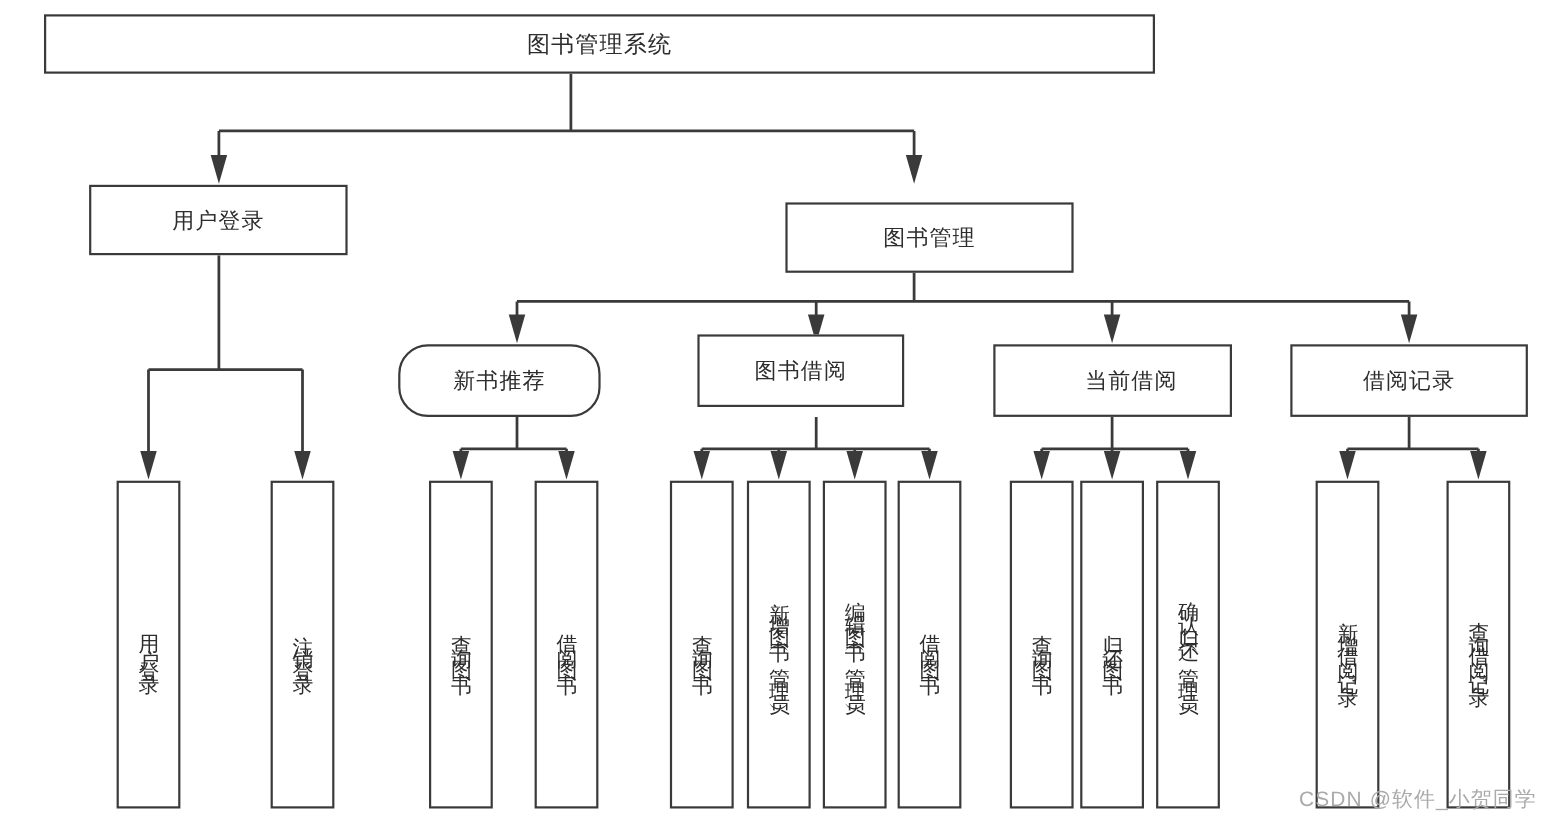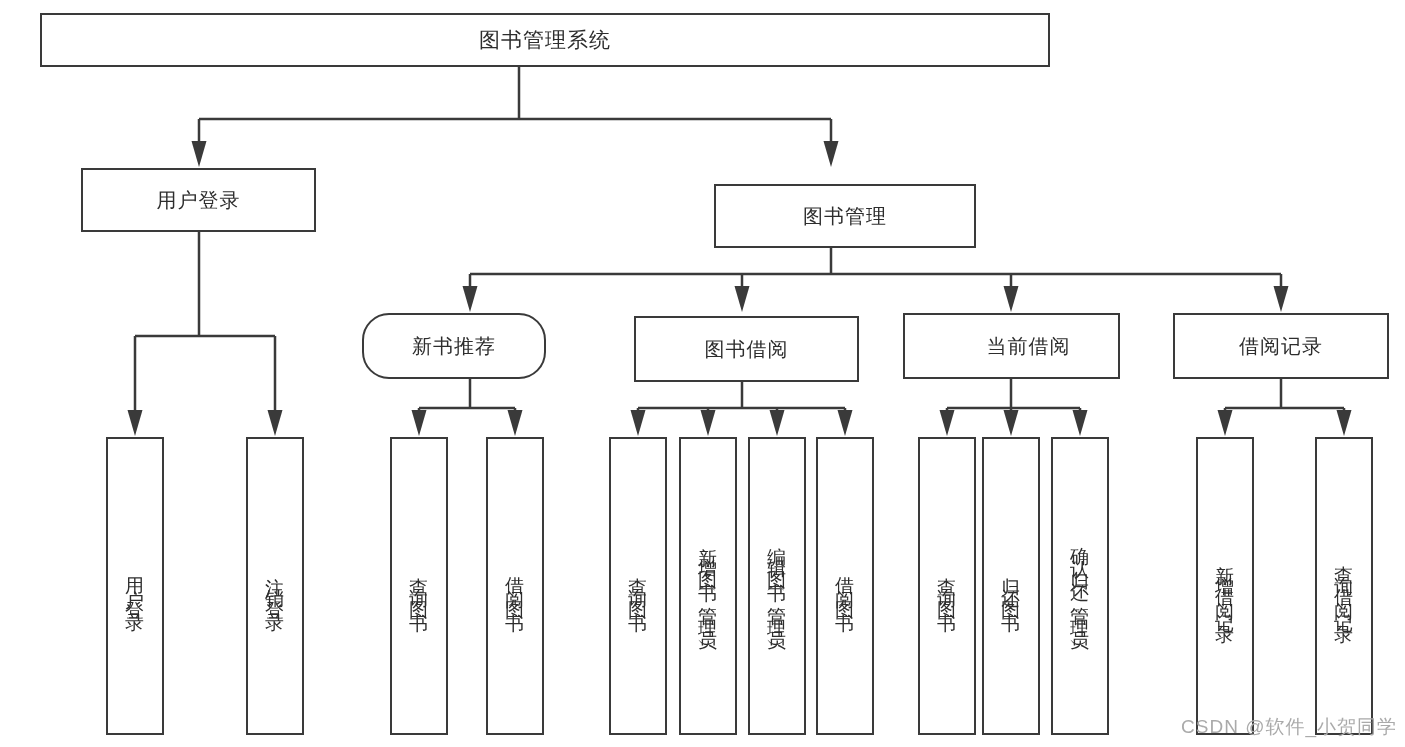--- a/index.html
+++ b/index.html
@@ -97,21 +97,21 @@
   <div class="node hnode" style="left:81px;top:168px;width:235px;height:64px;">
     <span>用户登录</span>
   </div>
   <div class="node hnode" style="left:714px;top:156px;width:262px;height:64px;margin-top:28px;">
     <span>图书管理</span>
   </div>
 
   <div class="node hnode" style="left:362px;top:313px;width:184px;height:66px;border-radius:27px;">
     <span>新书推荐</span>
   </div>
-  <div class="node hnode" style="left:634px;top:316px;width:225px;height:66px;">
+  <div class="node hnode" style="left:634px;top:304px;width:188px;height:66px;">
     <span>图书借阅</span>
   </div>
   <div class="node hnode" style="left:903px;top:313px;width:217px;height:66px;padding-left:34px;">
     <span>当前借阅</span>
   </div>
   <div class="node hnode" style="left:1173px;top:313px;width:216px;height:66px;align-items:center;">
     <span>借阅记录</span>
   </div>
 
   <div class="node vnode" style="left:106px;top:437px;width:58px;height:298px;">

